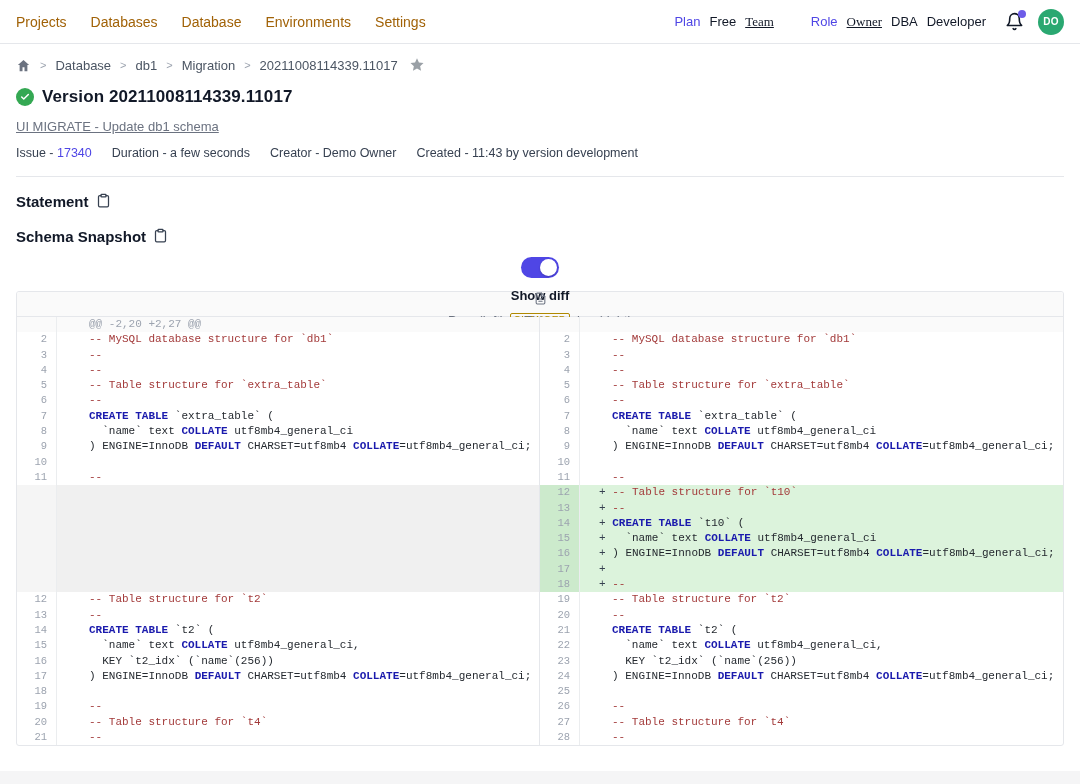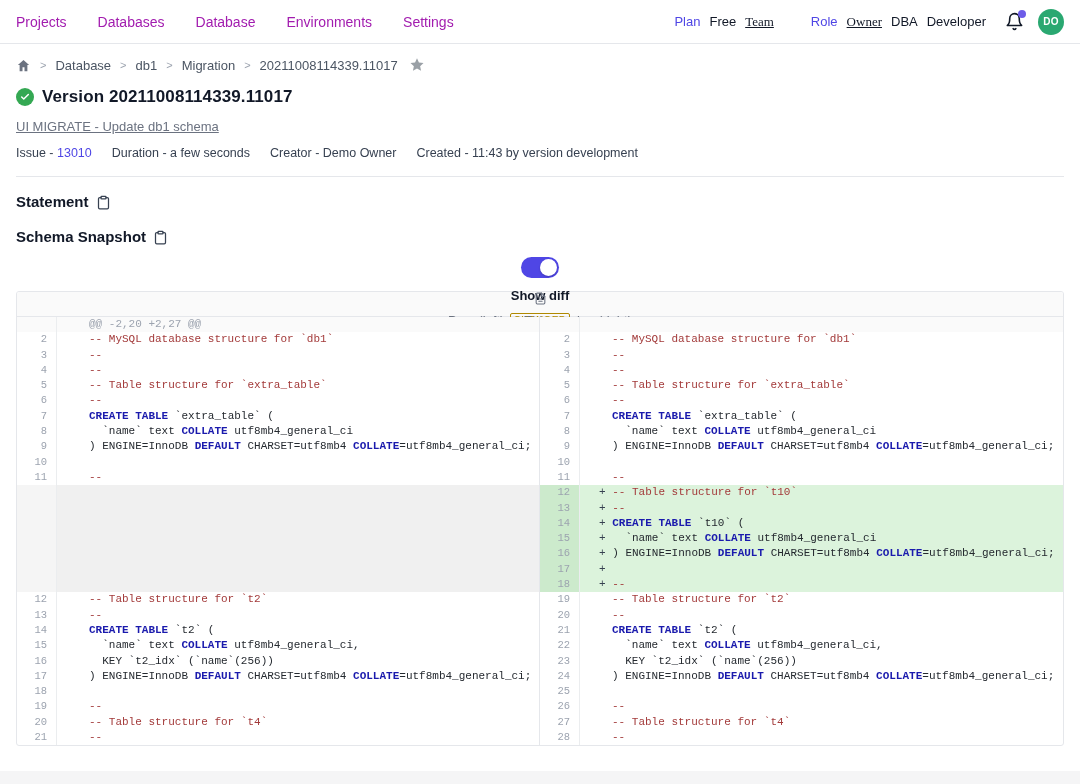--- a/index.html
+++ b/index.html
@@ -14,21 +14,21 @@
     --border:#e5e7eb;
     --gray-text:#6b7280;
   }
   *{box-sizing:border-box;margin:0;padding:0;}
   html,body{width:1080px;height:784px;overflow:hidden;background:#fff;
     font-family:"Liberation Sans",sans-serif;color:#1f2937;position:relative;}
 
   
   .topnav{display:flex;align-items:center;justify-content:space-between;
     height:44px;padding:0 16px;border-bottom:1px solid var(--border);}
-  .nav-left{display:flex;gap:31px;font-size:14px;font-weight:500;color:#a21caf;align-items:center;}
+  .nav-left{display:flex;gap:24px;font-size:14px;font-weight:500;color:#a16207;align-items:center;}
   .nav-left span{cursor:pointer;}
   .nav-right{display:flex;align-items:center;gap:9px;font-size:13px;color:#111827;}
   .accent{color:var(--accent);}
   .underline{text-decoration:underline;cursor:pointer;font-family:Liberation Serif, serif;}
   .role-label{margin-left:28px;}
   .bell-wrap{position:relative;margin-left:10px;width:20px;height:20px;cursor:pointer;}
   .bell-dot{position:absolute;top:-2px;right:-1px;width:8px;height:8px;border-radius:50%;background:#6d5ce8;}
   .avatar{width:26px;height:26px;border-radius:50%;background:var(--avatar);color:#fff;
     font-size:10px;font-weight:700;display:flex;align-items:center;justify-content:center;
     margin-left:4px;cursor:pointer;letter-spacing:.2px;}
@@ -45,21 +45,21 @@
   .check-circle{width:18px;height:18px;border-radius:50%;background:var(--check);
     display:flex;align-items:center;justify-content:center;flex:none;}
   .page-title{font-size:17px;font-weight:700;color:#111827;letter-spacing:.1px;}
 
   .subtitle{margin-top:10px;font-size:13px;color:var(--gray-text);text-decoration:underline;}
   .meta-row{display:flex;gap:20px;margin-top:12px;font-size:12.5px;color:#374151;}
   .meta-link{color:var(--accent);cursor:pointer;}
 
   .section-divider{border:none;border-top:1px solid var(--border);margin-top:16px;}
 
-  .section-heading{display:flex;align-items:flex-end;gap:7px;margin-top:16px;
+  .section-heading{display:flex;align-items:flex-start;gap:7px;margin-top:16px;
     font-size:15px;font-weight:700;color:#111827;}
   .copy-icon{display:flex;cursor:pointer;}
 
   .statement-box{margin-top:10px;border:1px solid var(--border);border-radius:2px;
     padding:5px 10px;font-size:13px;color:#111827;}
   .statement-box .tok-kw{font-weight:400;}
 
   .snapshot-heading{margin-top:18px;}
   .toggle-row{display:flex;align-items:center;gap:10px;margin-top:12px;height:22px;font-size:13px;flex-direction:column;}
   .toggle{width:38px;height:21px;border-radius:11px;background:var(--accent);position:relative;
@@ -158,21 +158,21 @@
         </svg>
     </span>
     <span class="page-title">Version 20211008114339.11017</span>
   </div>
 
   <div class="subtitle">UI MIGRATE - Update db1 schema</div>
 
   <div class="meta-row">
     <span>
       <span>Issue -</span>
-      <span class="meta-link">13010</span>
+      <span class="meta-link">17340</span>
     </span>
     <span>Duration - a few seconds</span>
     <span>Creator - Demo Owner</span>
     <span>Created - 11:43 by version development</span>
   </div>
 
   <hr class="section-divider">
 
   <div class="section-heading">
     <span>Statement</span>

